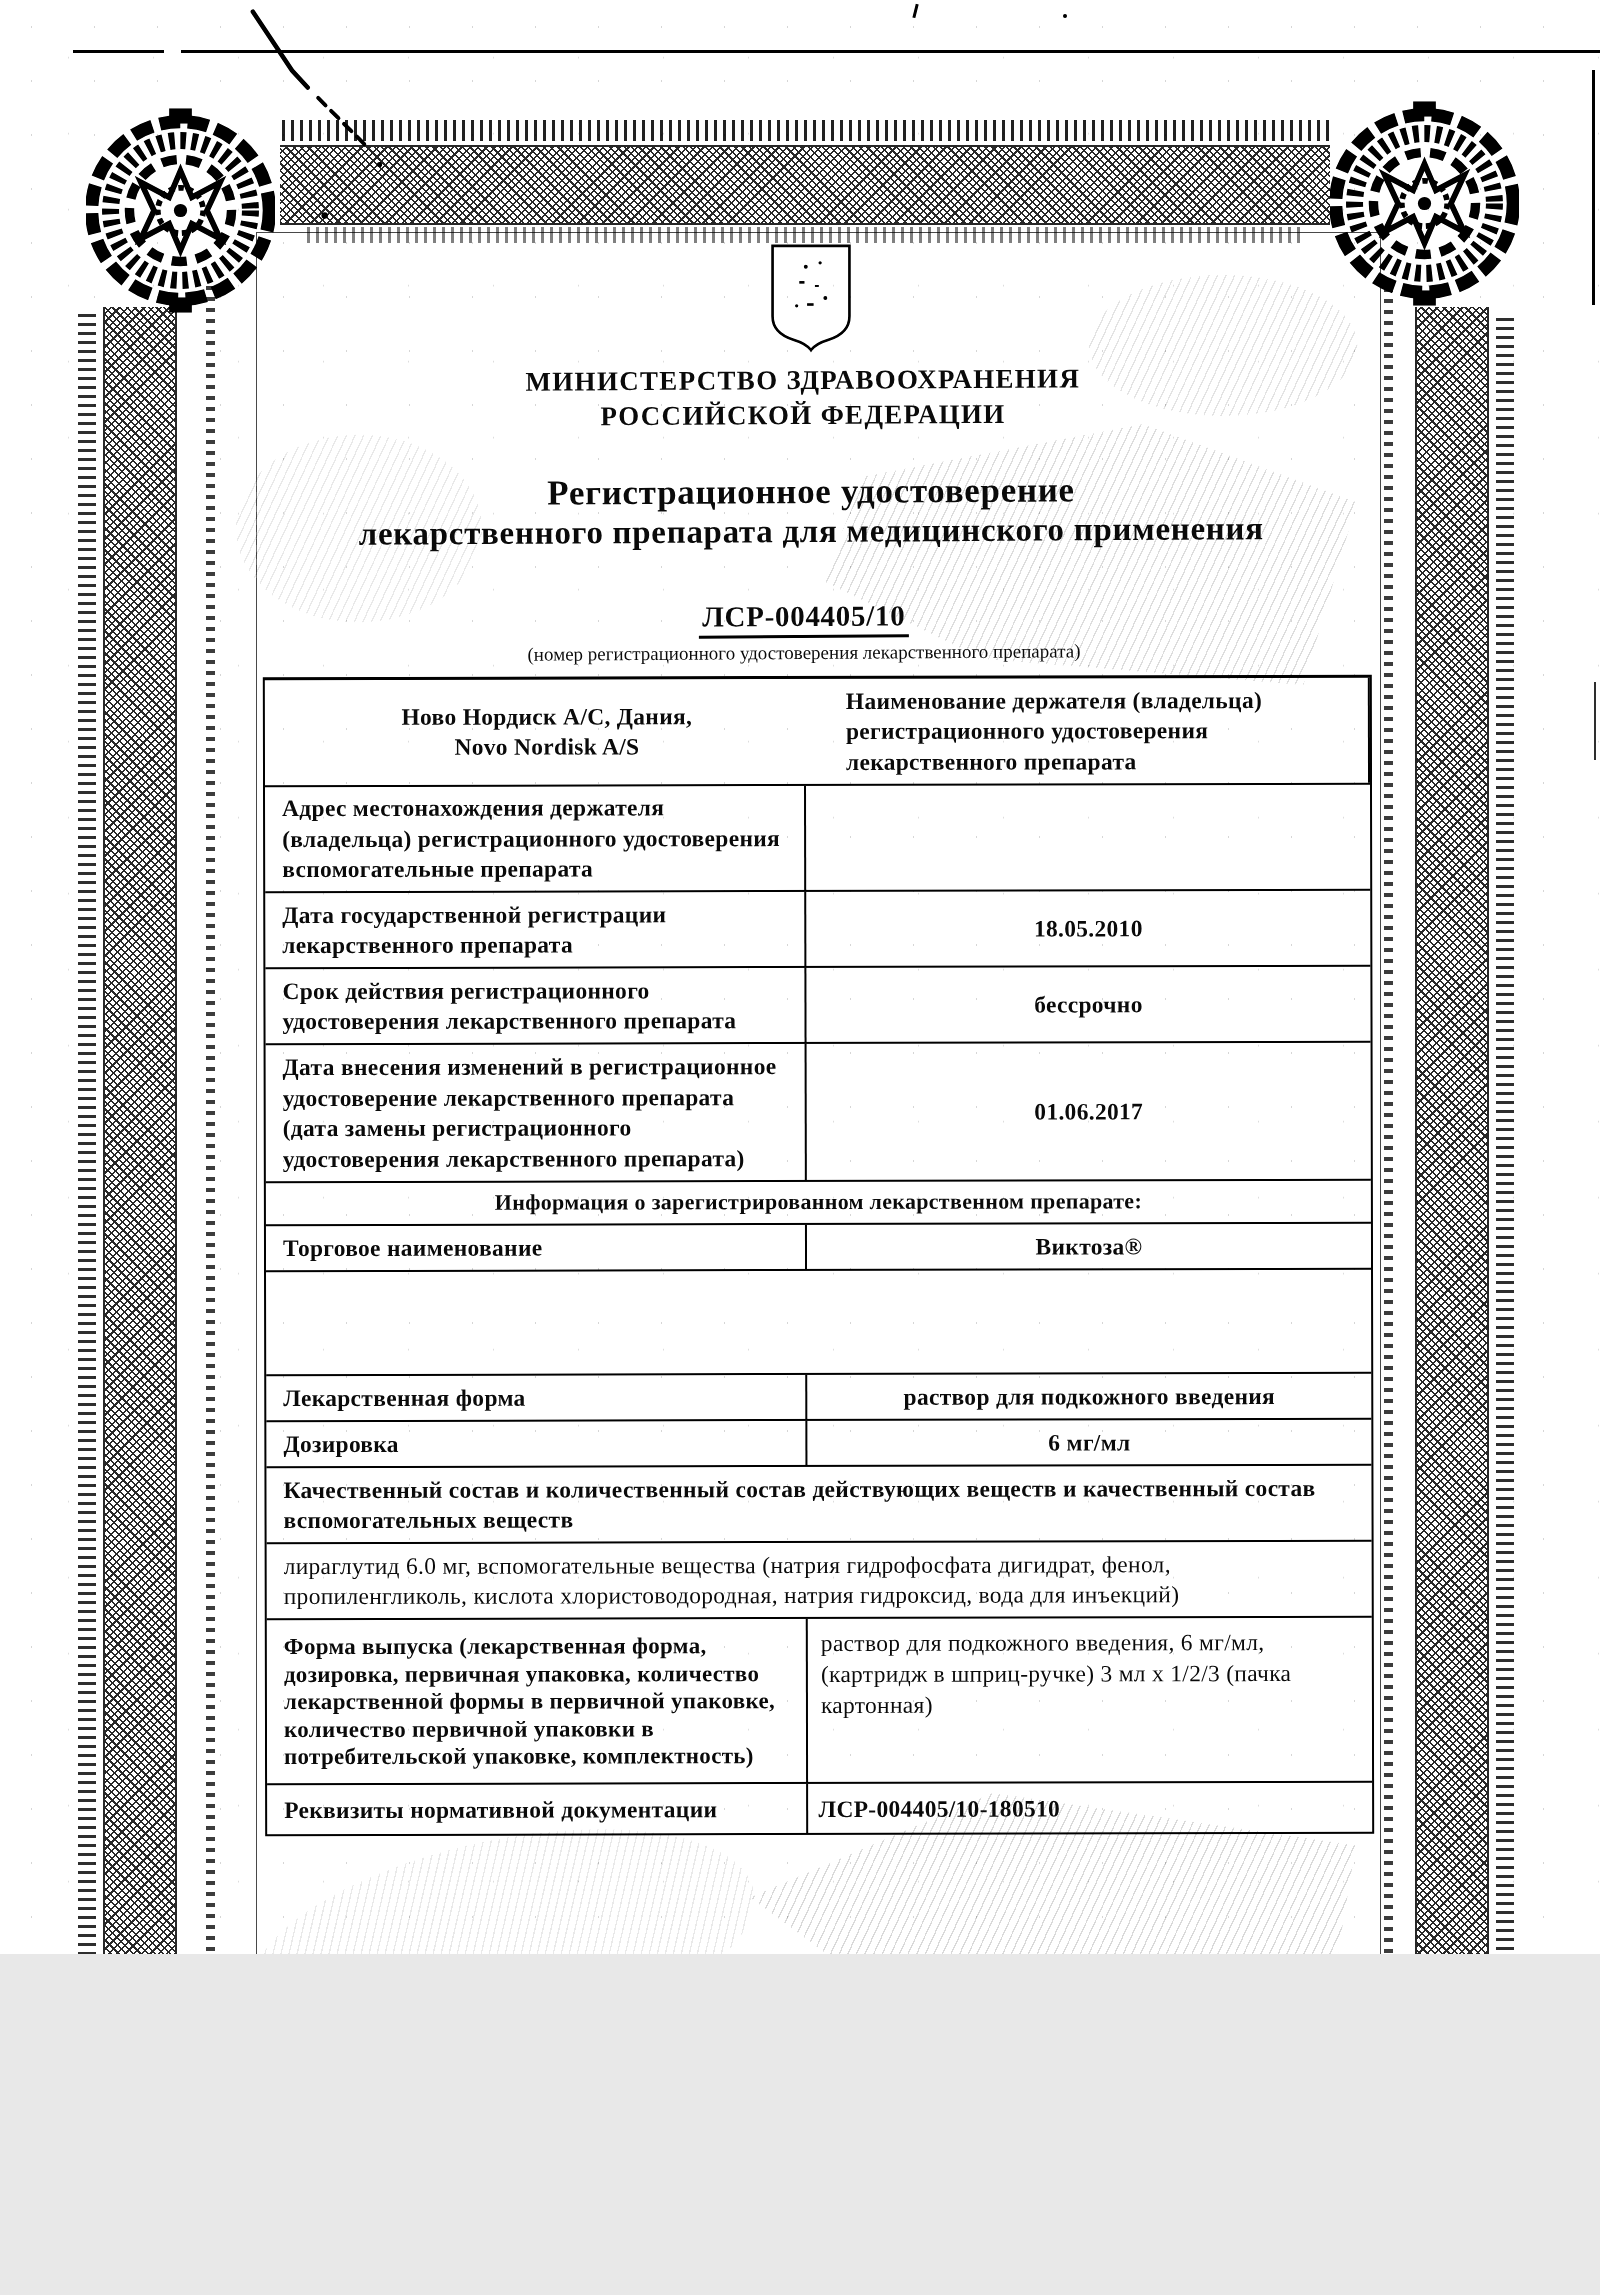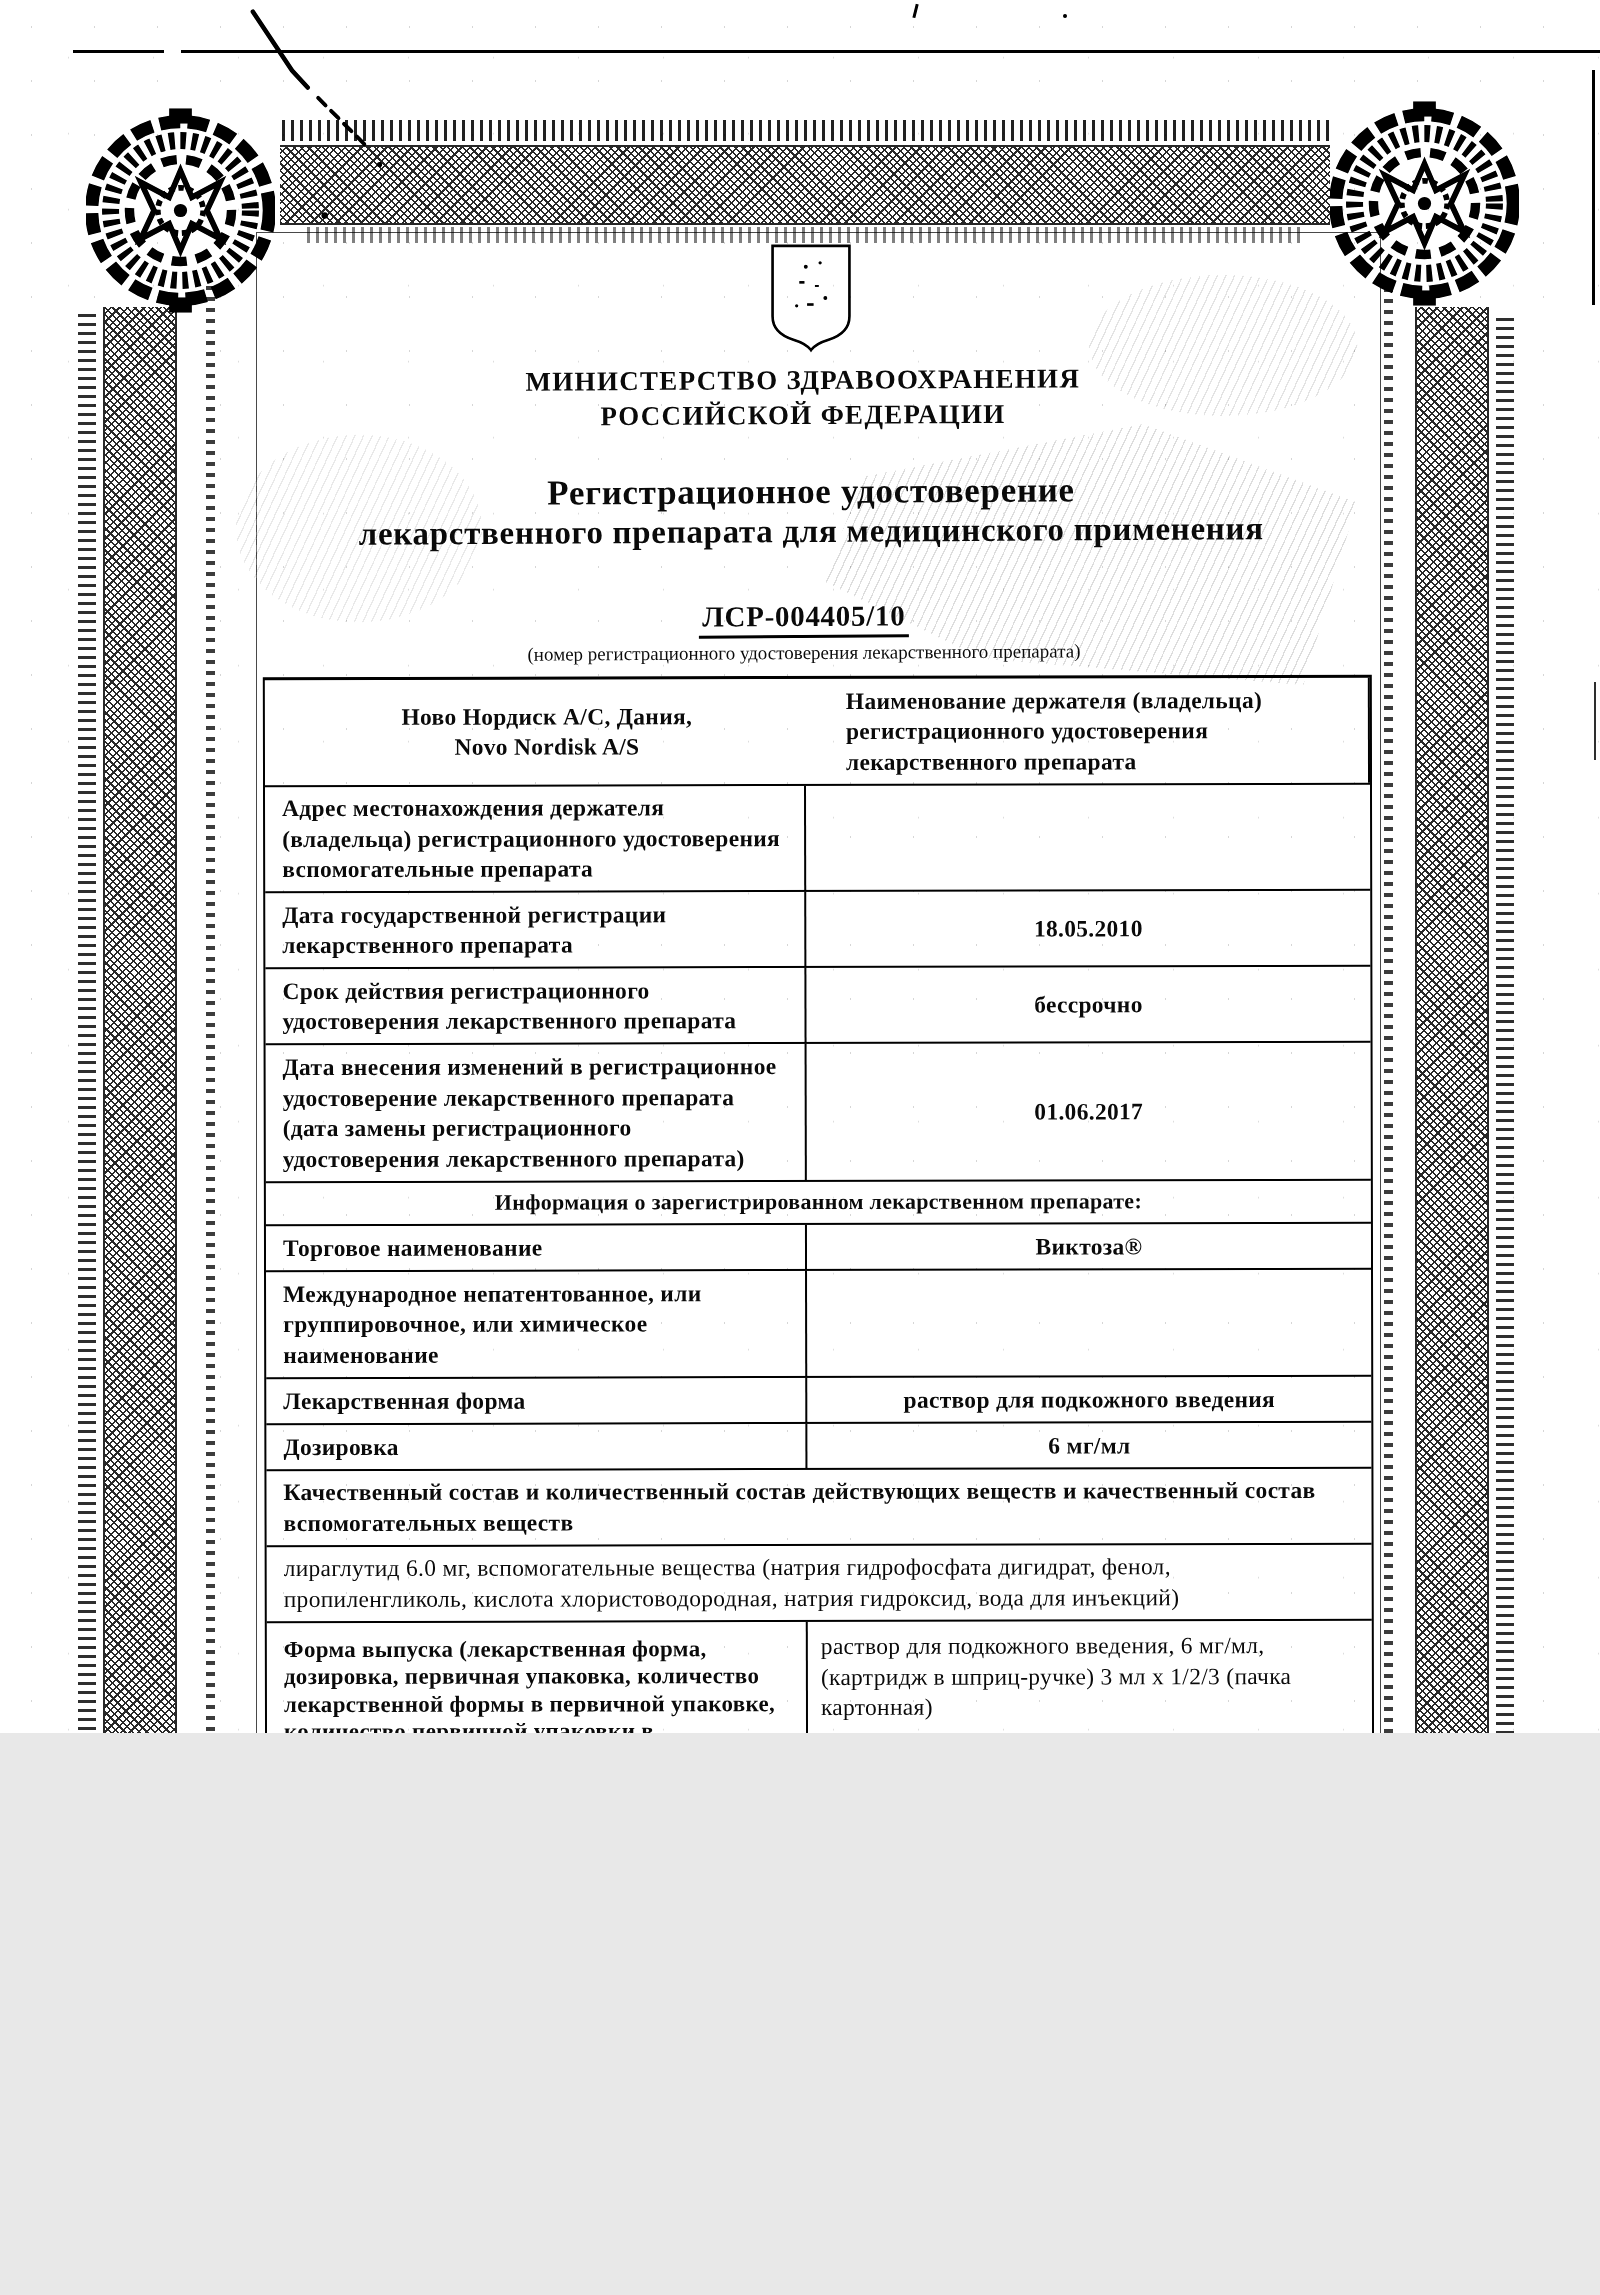--- a/index.html
+++ b/index.html
@@ -1,16 +1,16 @@
 <!DOCTYPE html>
 <html style="font-size:10.4px"><head>
 <meta charset="utf-8">
 <style>
   html,body{margin:0;padding:0;background:#e8e8e8;}
-  .page{position:relative;width:1600px;height:1733px;background:#fff;overflow:hidden;
+  .page{position:relative;width:1600px;height:1954px;background:#fff;overflow:hidden;
         font-family:"Liberation Serif","DejaVu Serif",serif;color:#111;
         filter:blur(0.2px) contrast(1.06);}
   
   .topline{position:absolute;left:73px;top:50px;width:1527px;height:2.6px;background:#000;}
   .topline:after{content:"";position:absolute;left:91px;top:0;width:17px;height:2.6px;background:#fff;}
   .right-edge-line{position:absolute;left:1592px;top:70px;width:2.6px;height:235px;background:#000;}
   .right-edge-line2{position:absolute;left:1594px;top:682px;width:2px;height:78px;background:#000;opacity:.8;}
   .tick-a{position:absolute;left:914px;top:3.9px;width:3.3px;height:14.3px;background:#000;transform:rotate(14deg);}
   .tick-b{position:absolute;left:1063px;top:14.3px;width:3.9px;height:3.9px;background:#000;border-radius:50%;}
   
@@ -207,21 +207,20 @@
         <div class="cell value">01.06.2017</div>
       </div>
       <div class="trow r6 section">
         <div class="cell fullcell">Информация о зарегистрированном лекарственном препарате:</div>
       </div>
       <div class="trow r7 pair">
         <div class="cell label">Торговое наименование</div>
         <div class="cell value">Виктоза®</div>
       </div>
       <div class="trow r8 pair">
-        <div class="cell label">Международное непатентованное, или группировочное, или химическое наименование</div>
       </div>
       <div class="trow r9 pair">
         <div class="cell label">Лекарственная форма</div>
         <div class="cell value">раствор для подкожного введения</div>
       </div>
       <div class="trow r10 pair">
         <div class="cell label">Дозировка</div>
         <div class="cell value">6 мг/мл</div>
       </div>
       <div class="trow r11 section">

